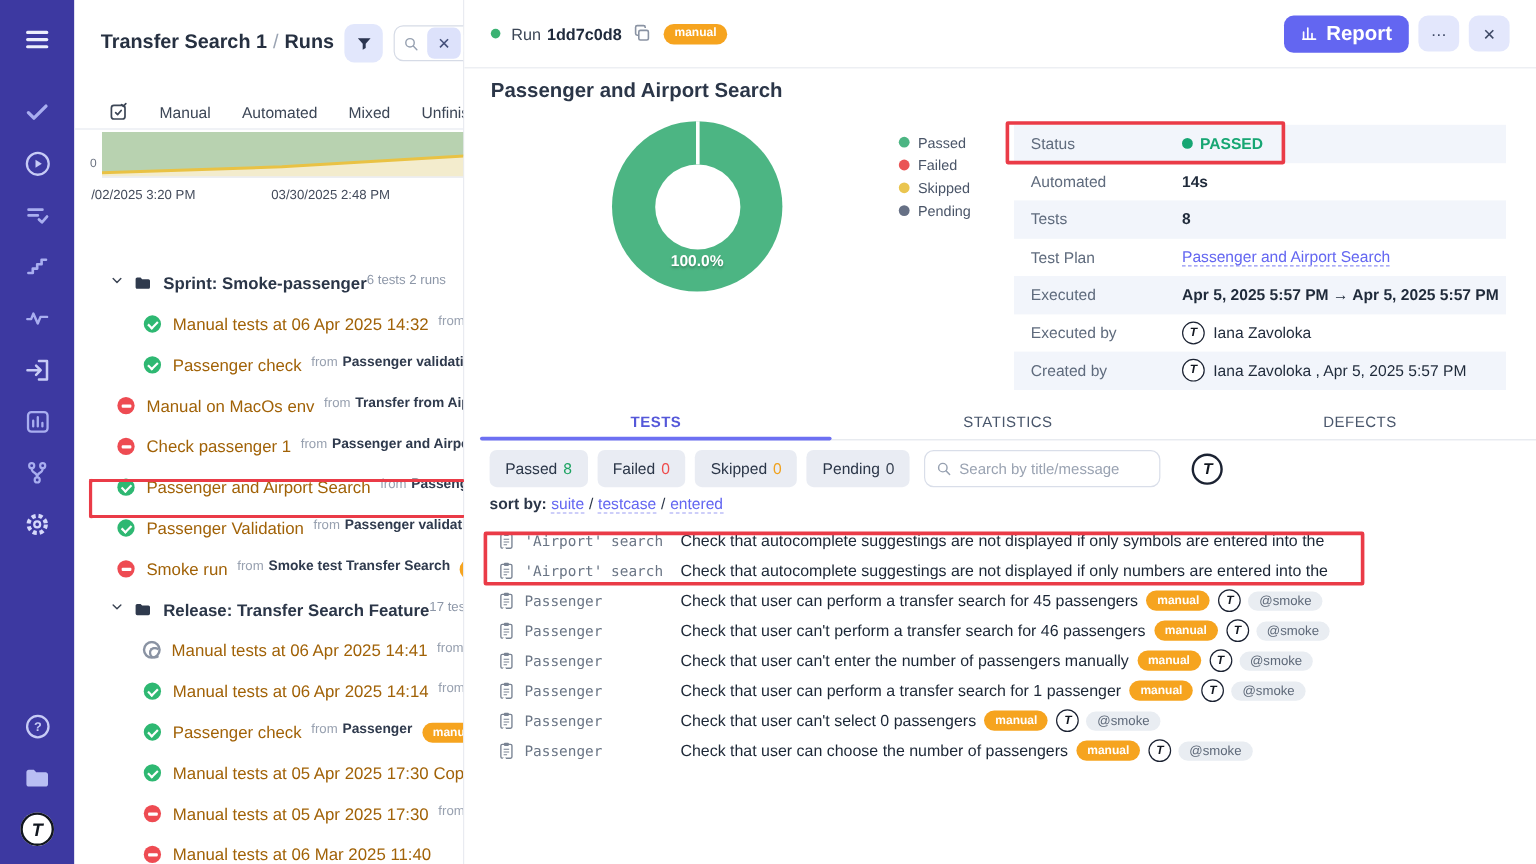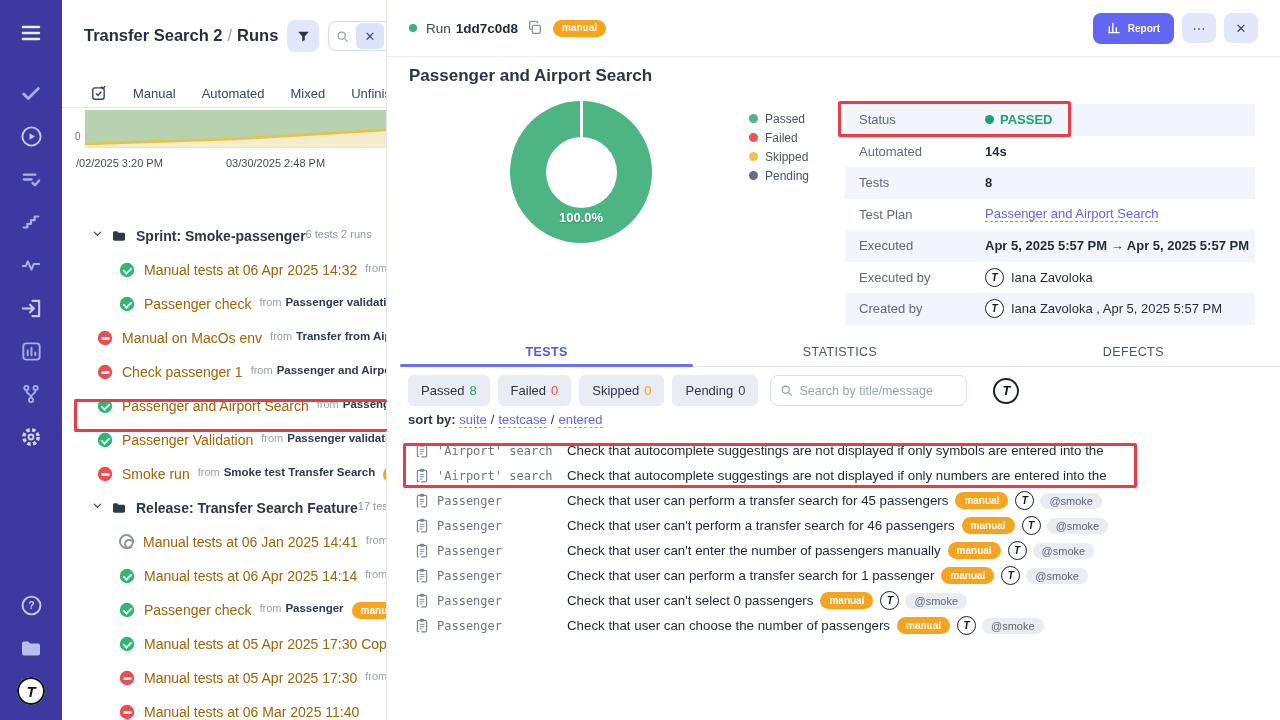--- a/index.html
+++ b/index.html
@@ -62,21 +62,21 @@
 
   
   .main { position:absolute; left:387px; top:0; right:0; bottom:0; background:#fff; }
   .m-header { height:57px; border-bottom:1px solid #e9ecf1; display:flex; align-items:center; padding:0 22px; }
   .run-dot { width:8px; height:8px; border-radius:50%; background:#3bb273; margin-right:9px; }
   .run-label { font-size:13.5px; color:#3c4656; margin-right:5px; }
   .run-id { font-size:13.5px; font-weight:bold; color:#202b3c; }
   .copy-btn { background:none; border:none; margin-left:9px; cursor:pointer; display:flex; }
   .m-header .pill { margin-left:10px; }
   .m-actions { margin-left:auto; display:flex; gap:8px; align-items:center; }
-  .report-btn { background:#6366f1; color:#fff; border:none; border-radius:8px; height:31px; padding:0 14px; font-size:10px; font-weight:600; display:flex; align-items:center; gap:7px; cursor:pointer; font-family:"Liberation Sans",sans-serif; }
+  .report-btn { background:#6366f1; color:#fff; border:none; border-radius:8px; height:31px; padding:0 14px; font-size:17px; font-weight:600; display:flex; align-items:center; gap:7px; cursor:pointer; font-family:"Liberation Sans",sans-serif; }
   .sq-btn { background:#e3e7fc; border:none; border-radius:8px; width:34px; height:30px; color:#3f4a66; font-size:13px; cursor:pointer; }
 
   .run-title { position:absolute; left:22px; top:66px; font-size:17px; font-weight:bold; color:#2b3648; }
 
   
   .donut { position:absolute; left:123px; top:101px; width:142px; height:142px; border-radius:50%; background:#4cb583; }
   .donut .hole { position:absolute; left:35.5px; top:35.5px; width:71px; height:71px; border-radius:50%; background:#fff; }
   .donut .gap { position:absolute; left:70px; top:0; width:2.5px; height:36px; background:#fff; }
   .donut .pct { position:absolute; left:50%; top:109px; transform:translateX(-50%); color:#fff; font-size:13px; font-weight:bold; text-shadow:0 1px 2px rgba(0,0,0,.25); }
 
@@ -219,21 +219,21 @@
           <circle cx="15" cy="15" r="14" fill="#fff"></circle>
           <circle cx="15" cy="15" r="13" fill="none" stroke="#11161f" stroke-width="2"></circle>
           <text x="15" y="21" text-anchor="middle" font-size="15" font-weight="bold" font-style="italic" fill="#11161f" font-family="Liberation Sans, sans-serif">T</text>
         </svg>
     </div>
   </nav>
 
   <section class="panel">
     <div class="p-header">
       <div class="breadcrumb">
-        <span>Transfer Search 2</span><span class="sep">/</span><span>Runs</span>
+        <span>Transfer Search 1</span><span class="sep">/</span><span>Runs</span>
       </div>
       <button class="funnel-btn">
         <span style="display:flex">
           <svg width="15" height="15" viewBox="0 0 24 24">
               <path d="M3.5 4.5h17l-6.5 7.5v5.5l-4 2.5v-8L3.5 4.5z" fill="#2b3550"></path>
             </svg>
         </span>
       </button>
       <div class="p-search">
         <span style="display:flex">
@@ -370,21 +370,21 @@
             </svg>
           </span>
         <span class="t-title">Release: Transfer Search Feature</span>
         <span class="t-meta">17 tests  5</span>
       </div>
 
       <div class="t-row lvl1">
         <span class="st-ic">
             <span class="ic-cancel"></span>
           </span>
-        <span class="t-title">Manual tests at 06 Jan 2025 14:41</span>
+        <span class="t-title">Manual tests at 06 Apr 2025 14:41</span>
         <span class="t-from">from</span>
 
       </div>
 
       <div class="t-row lvl1">
         <span class="st-ic">
             <span class="ic-pass sm"></span>
           </span>
         <span class="t-title">Manual tests at 06 Apr 2025 14:14</span>
         <span class="t-from">from</span>

